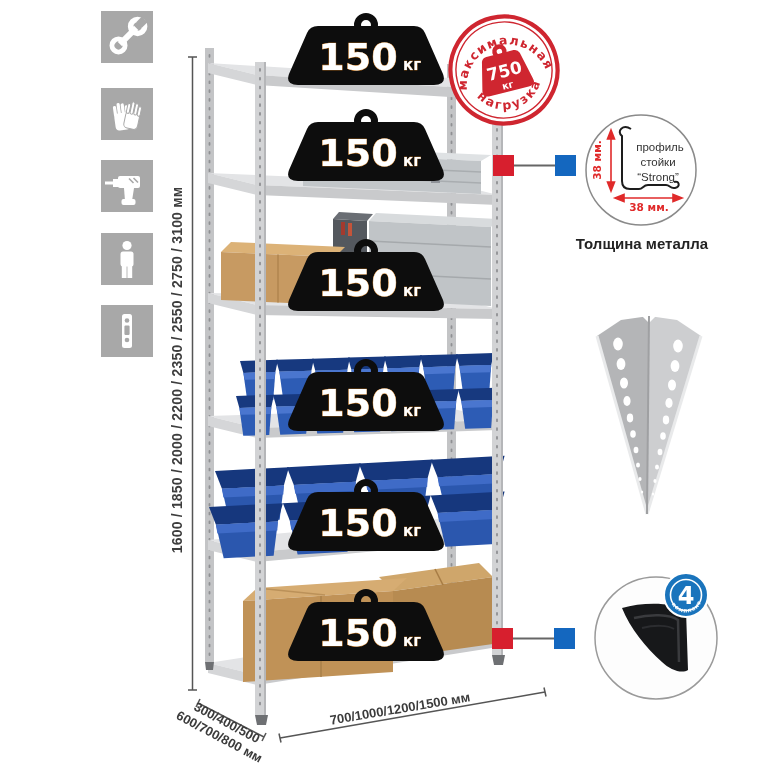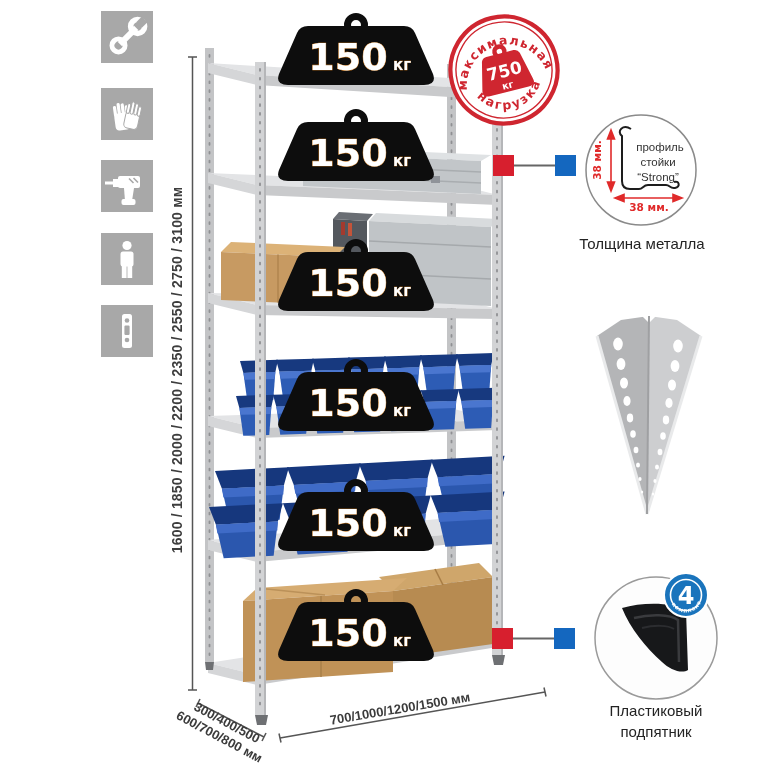--- a/index.html
+++ b/index.html
@@ -12,33 +12,33 @@
   .feat-icon { width:52px; height:52px; background:#a8a8a8; left:101px; }
 
   
   #height-label {
     left:-93px; top:362px; width:540px; text-align:center;
     transform:rotate(-90deg); transform-origin:center;
     font-size:14px; font-weight:600; color:#3d3d3d; letter-spacing:.2px;
   }
 
   
-  .load-badge { width:160px; height:78px; left:276px; z-index:6; }
+  .load-badge { width:160px; height:78px; left:286px; z-index:6; }
   .load-badge svg { display:block; }
 
   
   .sq { width:21px; height:21px; z-index:5; }
   .sq.red { background:#d71f2e; }
   .sq.blue { background:#1467bf; }
 
   
   #stamp { left:447px; top:13px; width:114px; height:114px; transform:rotate(-14deg); z-index:7; }
 
   
-  .caption { text-align:center; font-size:15px; font-weight:400; color:#232323; line-height:21px; }
+  .caption { text-align:center; font-size:15px; font-weight:700; color:#232323; line-height:21px; }
   #profile-caption { left:558px; top:233px; width:168px; }
   #foot-caption    { left:570px; top:700px; width:172px; }
 
   
   .dim-label { font-size:13px; font-weight:700; color:#3b3b3b; text-align:center; }
   #depth-label { left:160px; top:714px; width:126px; line-height:16px; transform:rotate(28deg); }
   #width-label { left:285px; top:701px; width:230px; transform:rotate(-9.5deg); }
 </style>
 </head>
 <body>
@@ -407,24 +407,20 @@
         <circle cx="94" cy="25" r="22" fill="#1a74bc" stroke="#ffffff" stroke-width="2"></circle>
         <circle cx="94" cy="25" r="15.5" fill="none" stroke="#ffffff" stroke-width="1.6"></circle>
         <text x="94" y="34" text-anchor="middle" font-size="24" font-weight="bold" fill="#ffffff" font-family="DejaVu Sans, sans-serif">4</text>
         <path id="foot-badge-arc" d="M 78,30 A 16.5,16.5 0 0 0 110,30" fill="none"></path>
         <text font-size="5.8" font-weight="bold" fill="#ffffff" letter-spacing="0.6" font-family="DejaVu Sans, sans-serif">
           <textPath href="#foot-badge-arc" startOffset="50%" text-anchor="middle">в комплекте</textPath>
         </text>
       </g>
     </svg>
   </div>
-  <div class="abs caption" id="foot-caption">
-    <div>Пластиковый</div>
-    <div>подпятник</div>
-  </div>
 
   <div class="abs dim-label" id="depth-label">
     <div>300/400/500</div>
     <div>600/700/800 мм</div>
   </div>
   <div class="abs dim-label" id="width-label">700/1000/1200/1500 мм</div>
 
 </div>
 
 </body></html>

